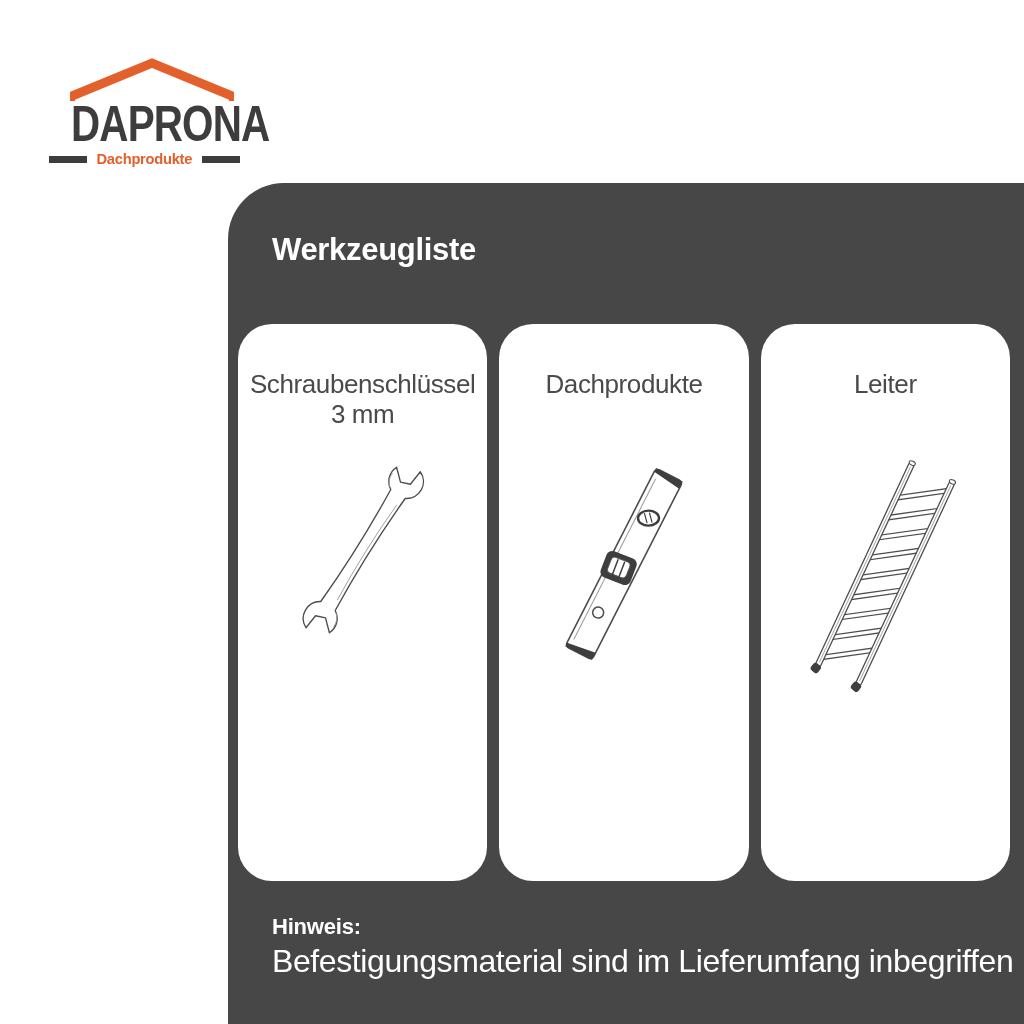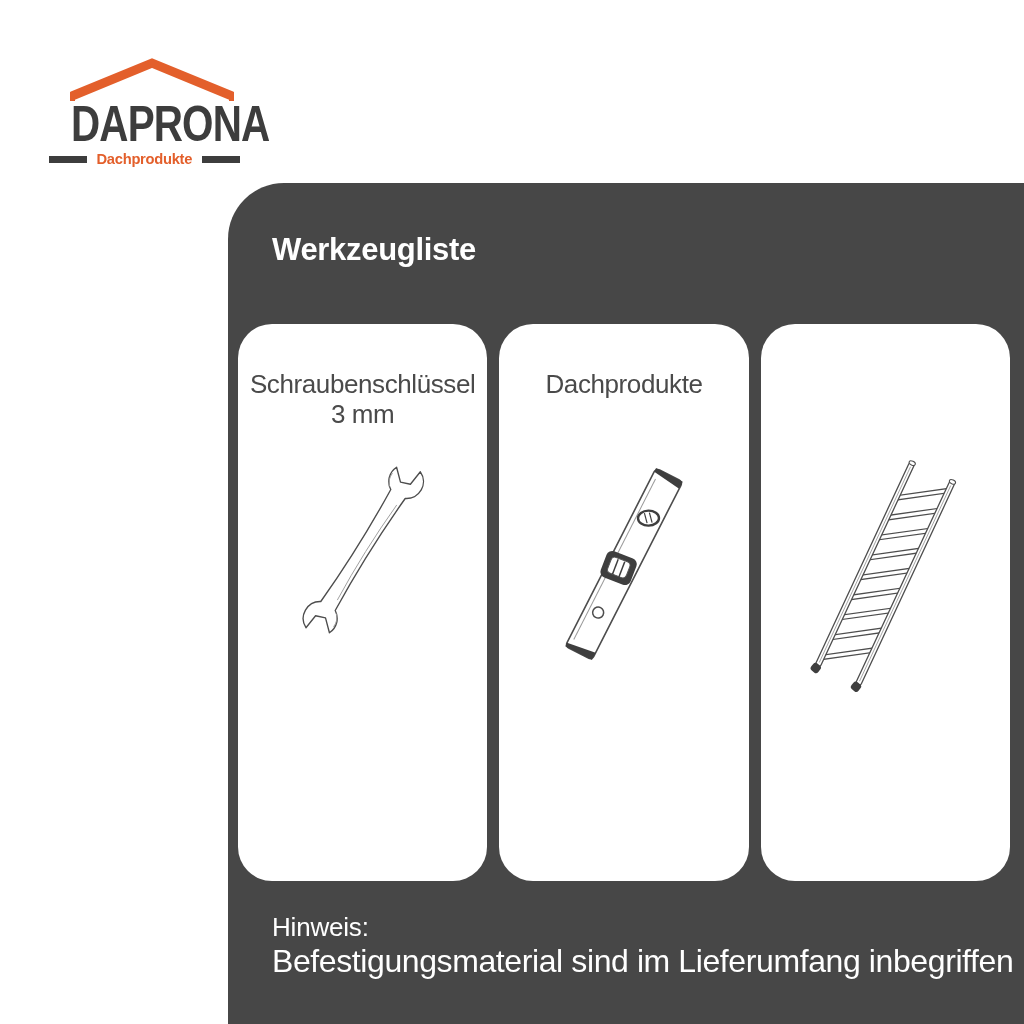--- a/index.html
+++ b/index.html
@@ -57,21 +57,21 @@
     letter-spacing: -0.4px; white-space: nowrap;
   }
   .card-label span { display: block; }
   .illustration { position: absolute; left: 50%; transform: translateX(-50%); }
   .illu-wrench { top: 88px; }
   .illu-level  { top: 100px; }
   .illu-ladder { top: 108px; }
 
   
   .note { position: absolute; left: 44px; top: 730px; color: #ffffff; }
-  .note-heading { font-size: 26px; font-weight: normal; line-height: 28px; letter-spacing: -0.2px; }
+  .note-heading { font-size: 22px; font-weight: bold; line-height: 28px; letter-spacing: -0.2px; }
   .note-text { margin-top: 5px; font-size: 32px; line-height: 30px; letter-spacing: -0.4px; white-space: nowrap; }
 </style>
 </head>
 <body>
 
 <div class="canvas">
 
   <div class="logo">
     <svg class="roof" width="164" height="44" viewBox="0 0 164 44">
       <polyline points="2,38 82,5 162,38" fill="none" stroke="#E35F2B" stroke-width="9" stroke-linejoin="miter"></polyline>
@@ -139,20 +139,24 @@
               <rect x="-10" y="-9" width="20" height="17" rx="4" fill="#ffffff" stroke="#555555" stroke-width="1"></rect>
               <line x1="-3.5" y1="-8" x2="-3.5" y2="8" stroke="#3E3E3E" stroke-width="1.5"></line>
               <line x1="3.5" y1="-8" x2="3.5" y2="8" stroke="#3E3E3E" stroke-width="1.5"></line>
             </g>
             <circle cx="-1" cy="55" r="5.5" fill="#ffffff" stroke="#4D4D4D" stroke-width="1.5"></circle>
           </g>
         </svg>
       </article>
 
       <article class="card">
+        <div class="card-label">
+          <span>Leiter</span>
+          <span></span>
+        </div>
         <svg class="illustration illu-ladder" width="244" height="280" viewBox="0 0 244 280">
           <g transform="translate(122,142) rotate(25)">
 
             <g fill="#ffffff" stroke="#4D4D4D" stroke-width="1.2">
               <g transform="translate(0,-88) rotate(-33)">
                   <rect x="-26" y="-2.2" width="52" height="4.4"></rect>
                 </g>
               <g transform="translate(0,-66) rotate(-33)">
                   <rect x="-26" y="-2.2" width="52" height="4.4"></rect>
                 </g>

